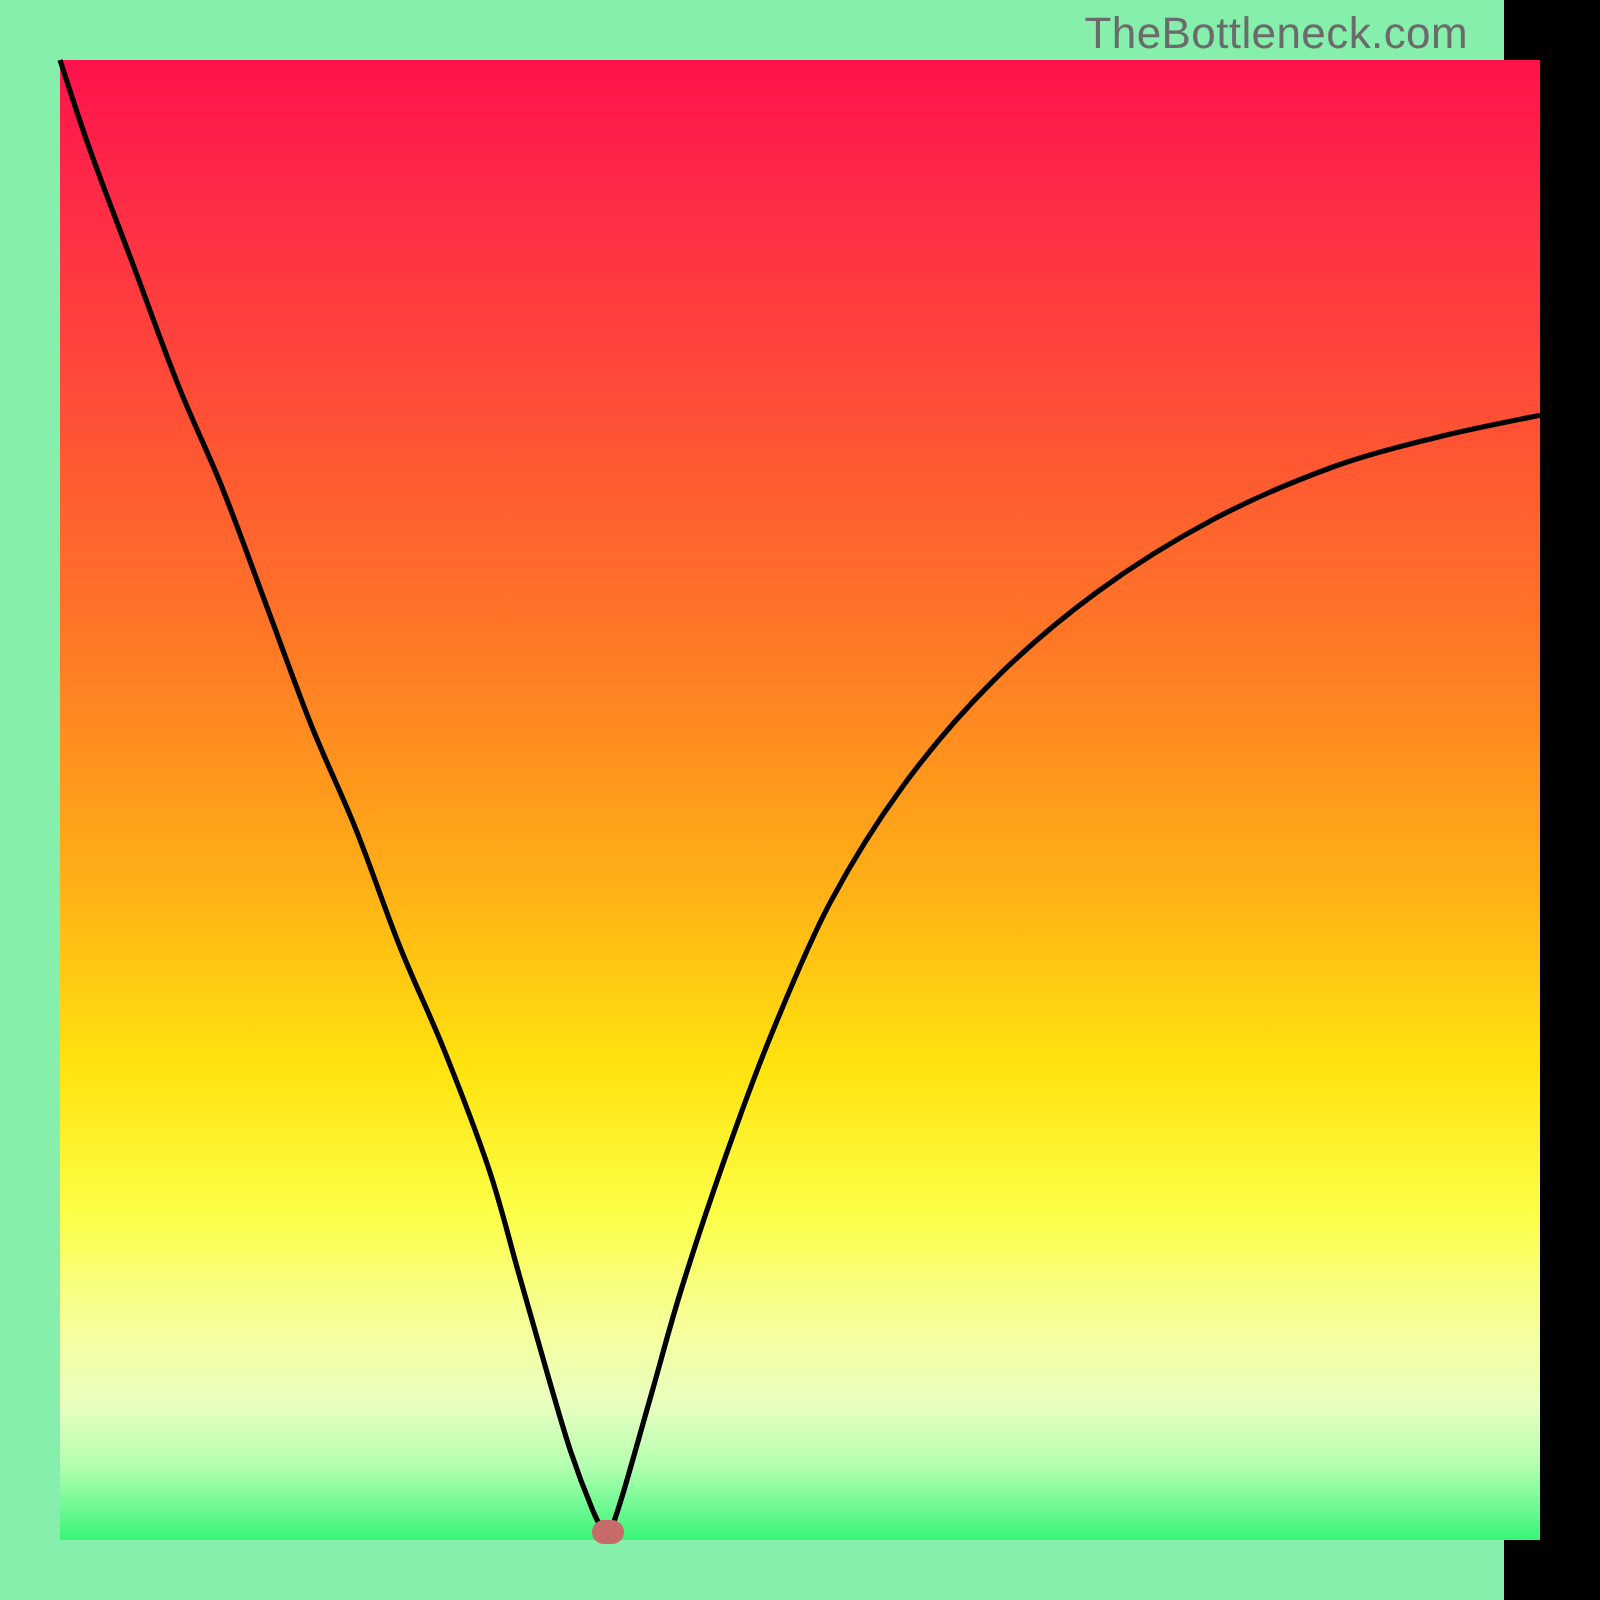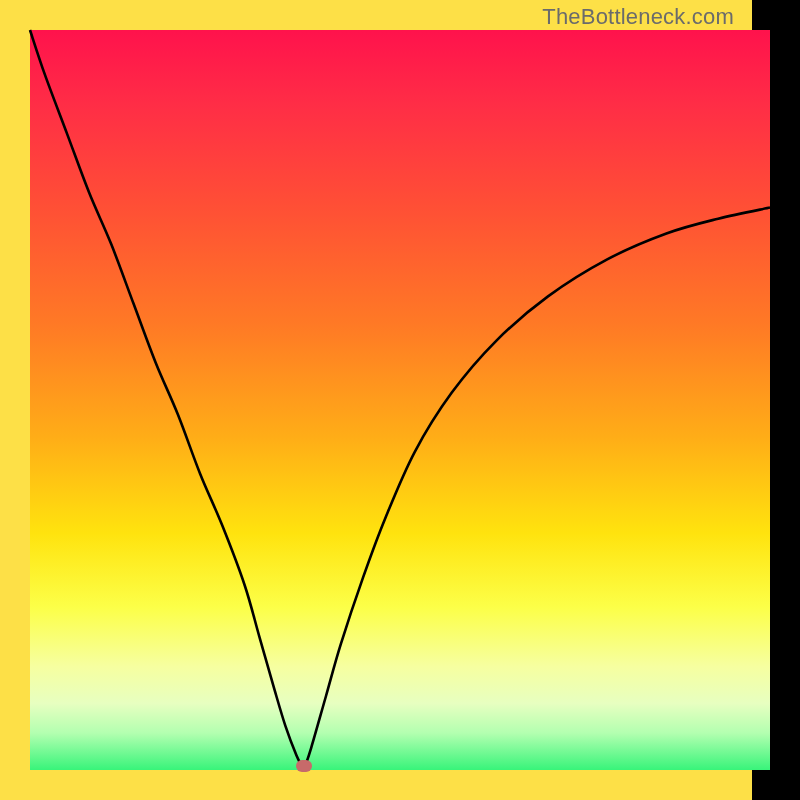--- a/index.html
+++ b/index.html
@@ -8,21 +8,21 @@
     width: 800px;
     height: 800px;
     background: #000000;
     font-family: Arial, Helvetica, sans-serif;
     overflow: hidden;
   }
   .frame {
     position: relative;
     width: 752px;
     height: 800px;
-    background: #fde047;
+    background: #86efac;
   }
   .watermark {
     position: absolute;
     top: 4px;
     right: 18px;
     font-size: 22px;
     color: #6b6b6b;
     font-weight: 500;
     letter-spacing: 0.2px;
     user-select: none;

